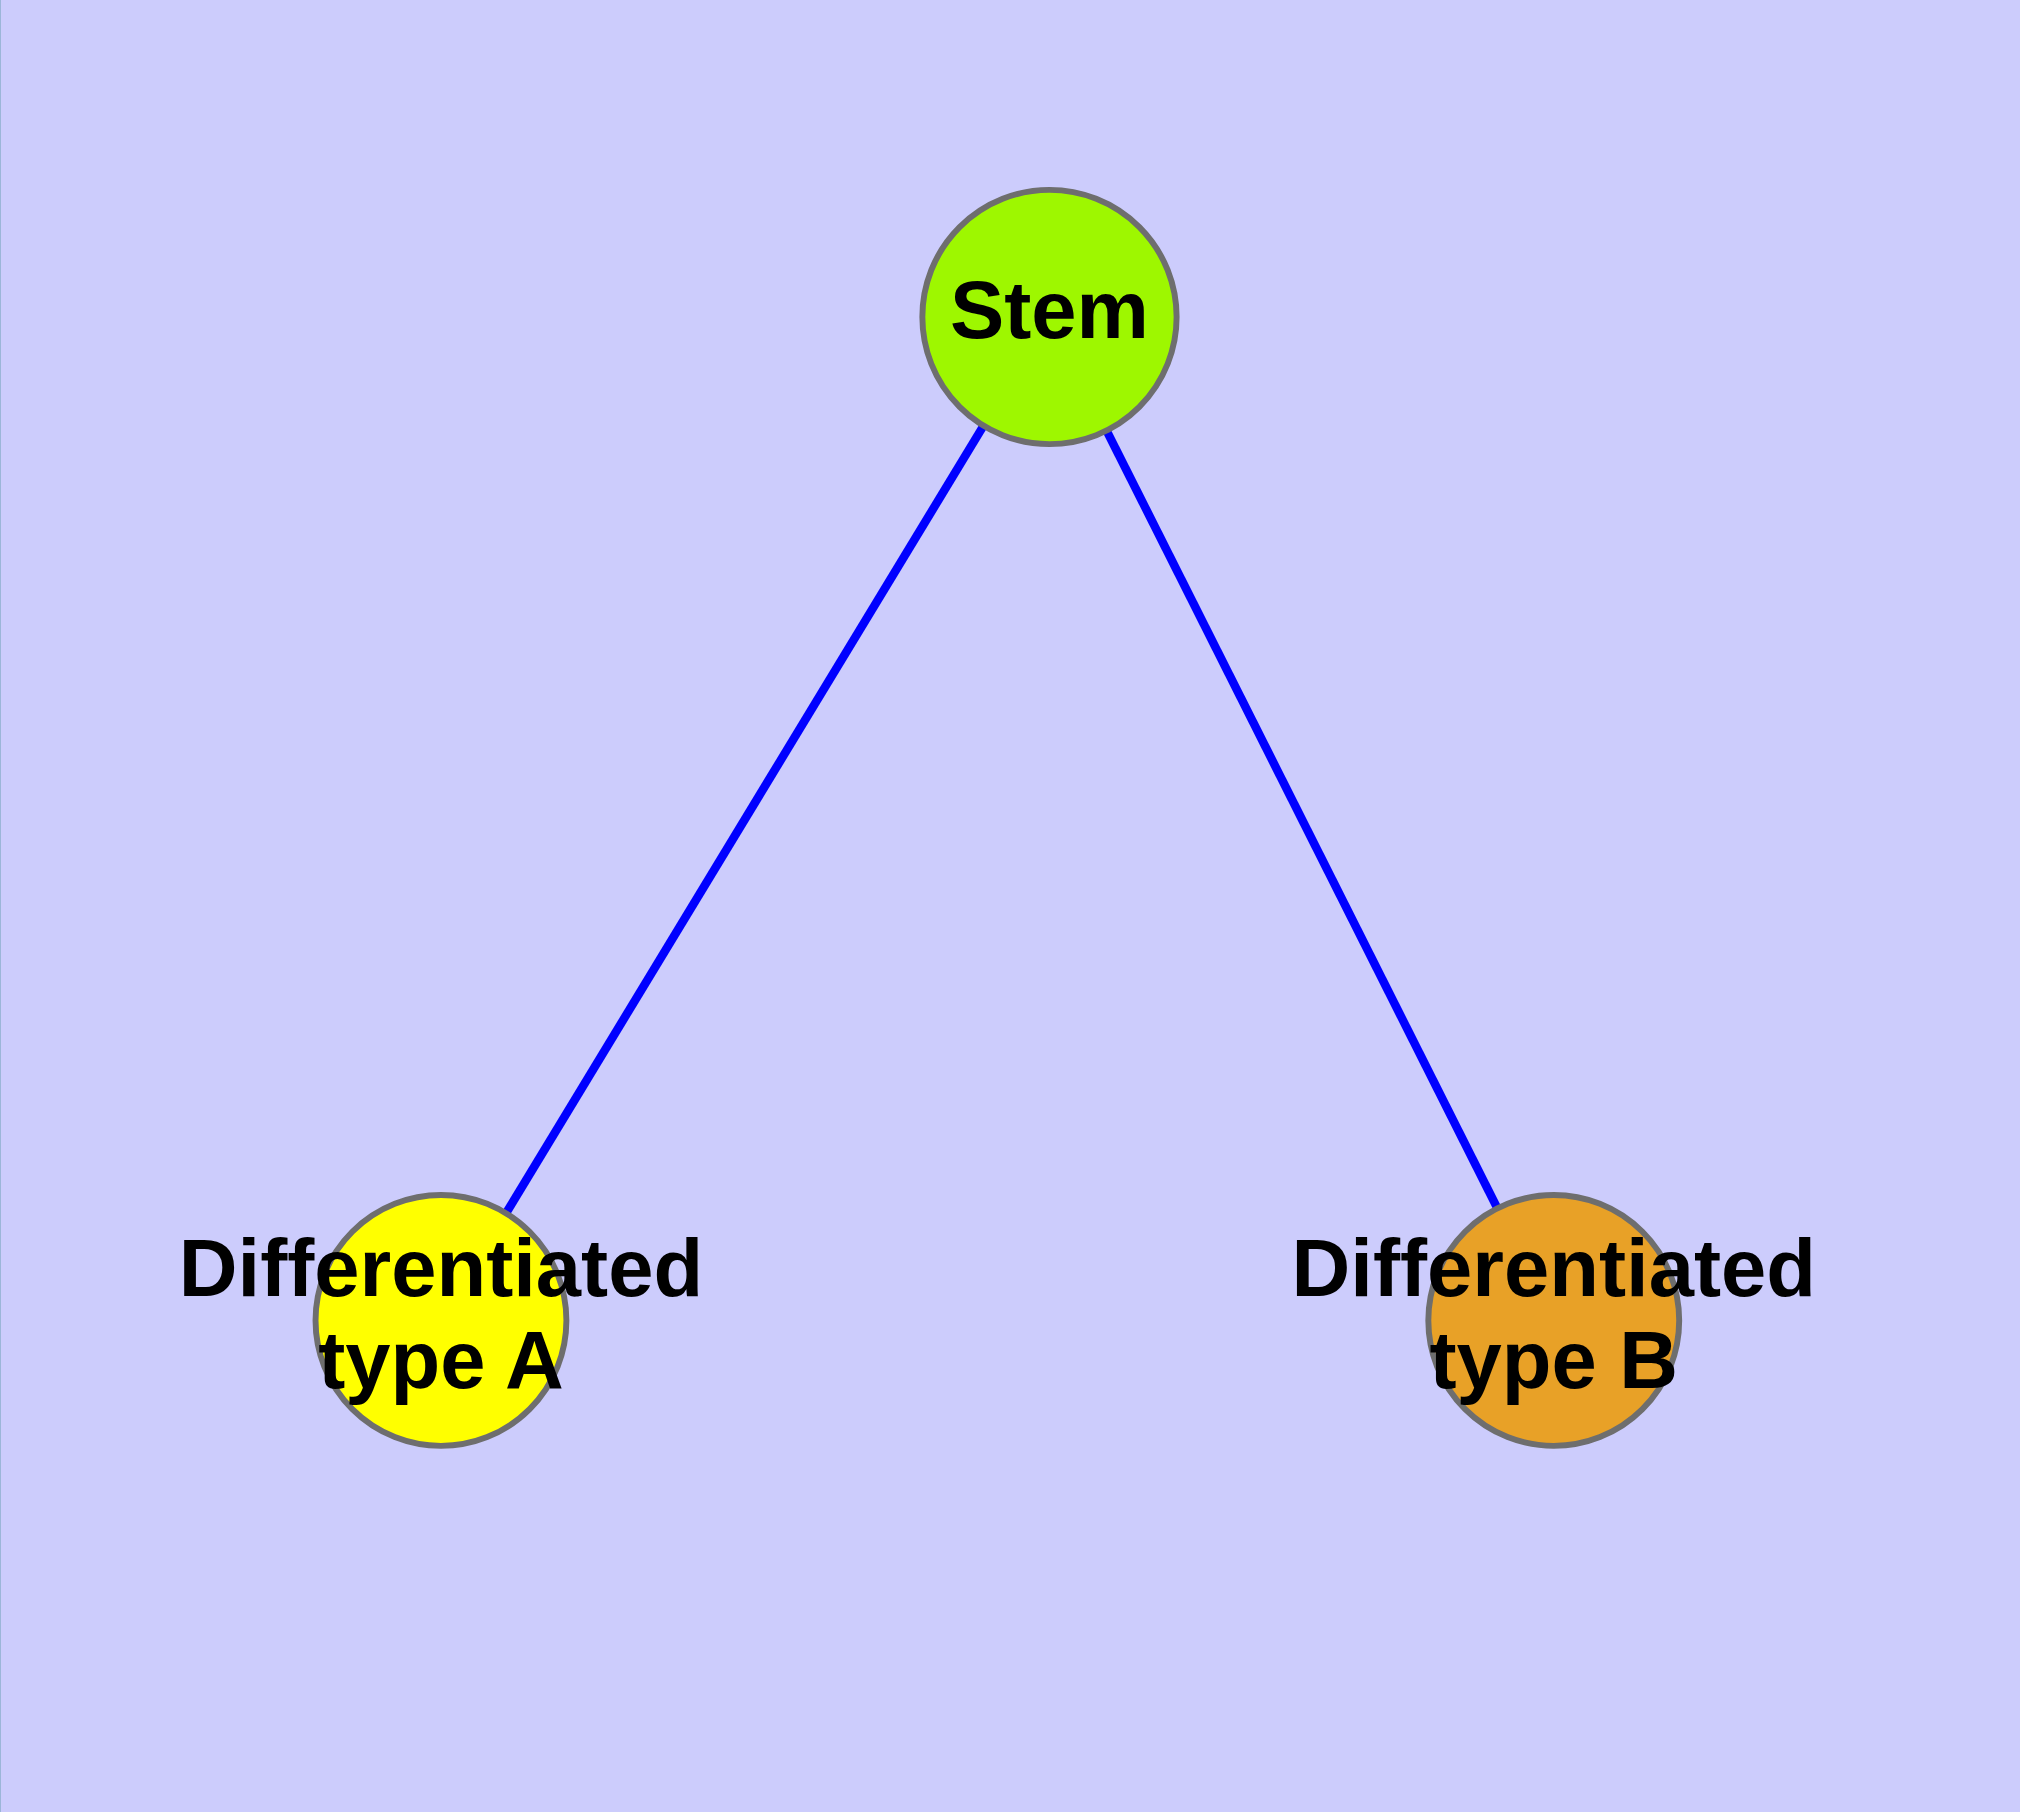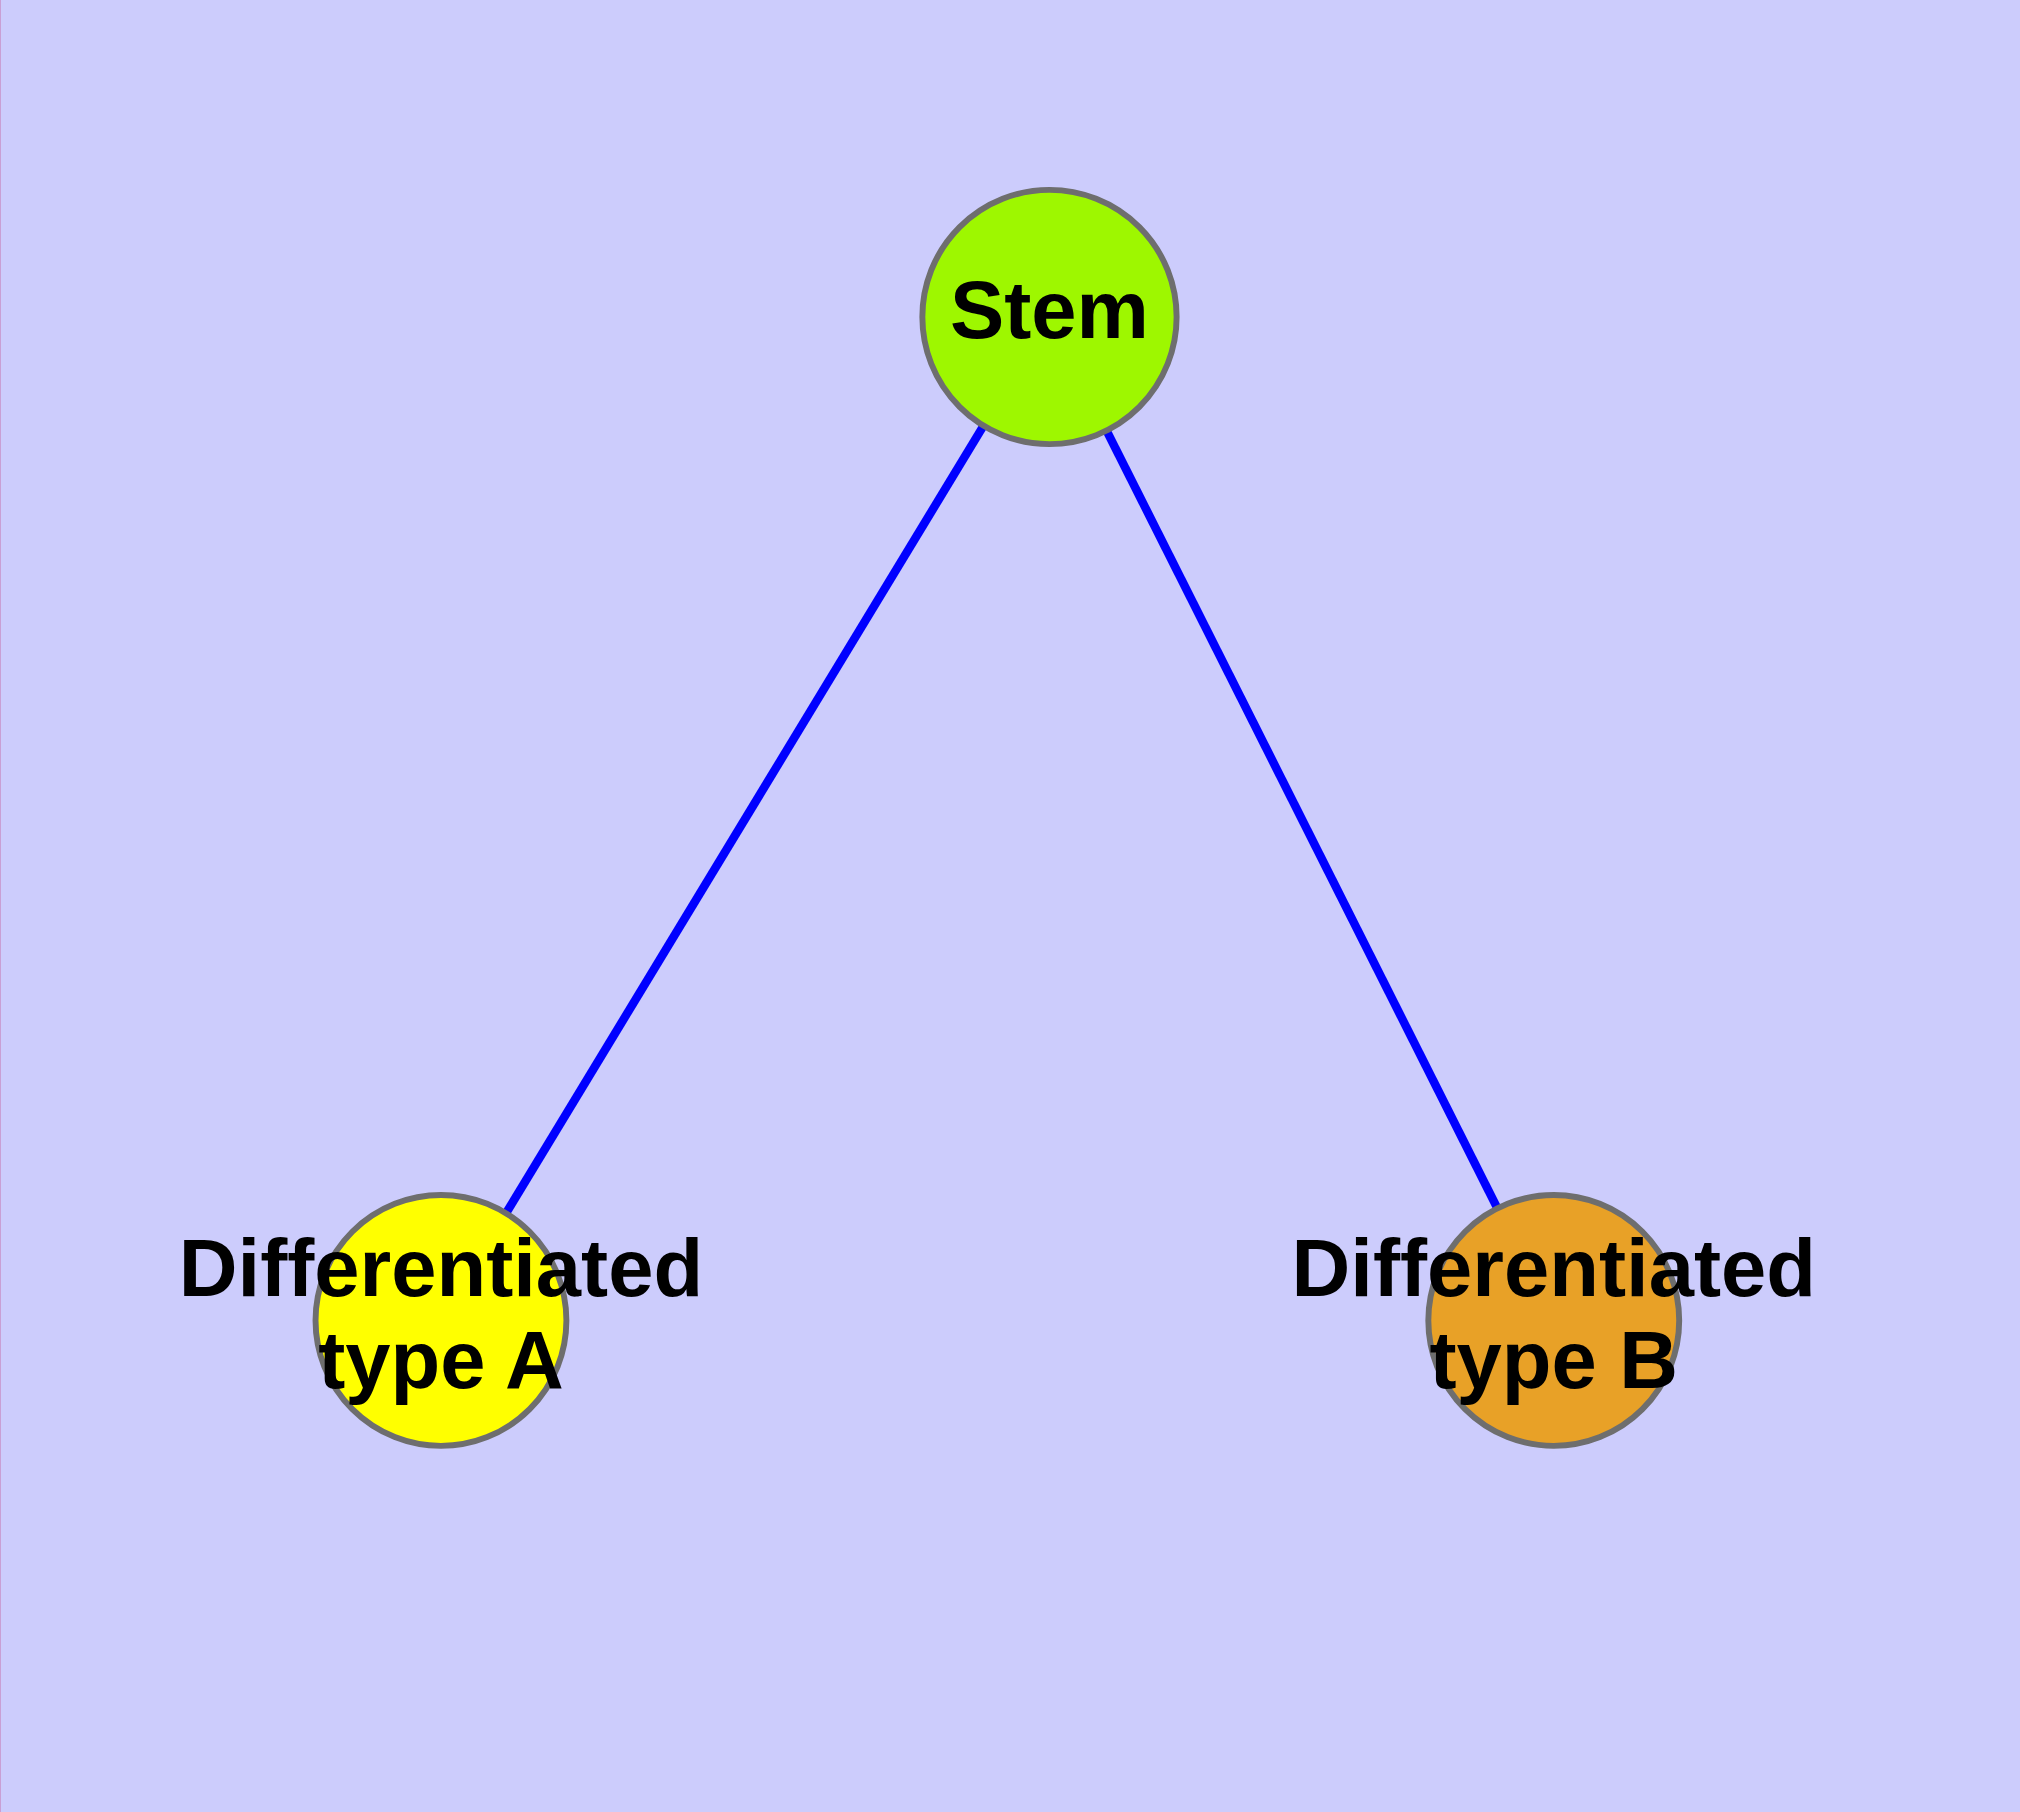--- a/index.html
+++ b/index.html
@@ -7,21 +7,21 @@
     padding: 0;
     background: #ccccfc;
   }
   body {
     font-family: "Liberation Sans", sans-serif;
   }
   #graph-canvas {
     position: relative;
     width: 2021px;
     height: 1812px;
-    background: #be185d;
+    background: #0f766e;
     overflow: hidden;
   }
   #graph-svg {
     position: absolute;
     top: 0;
     left: 0;
     width: 2021px;
     height: 1812px;
     display: block;
   }

